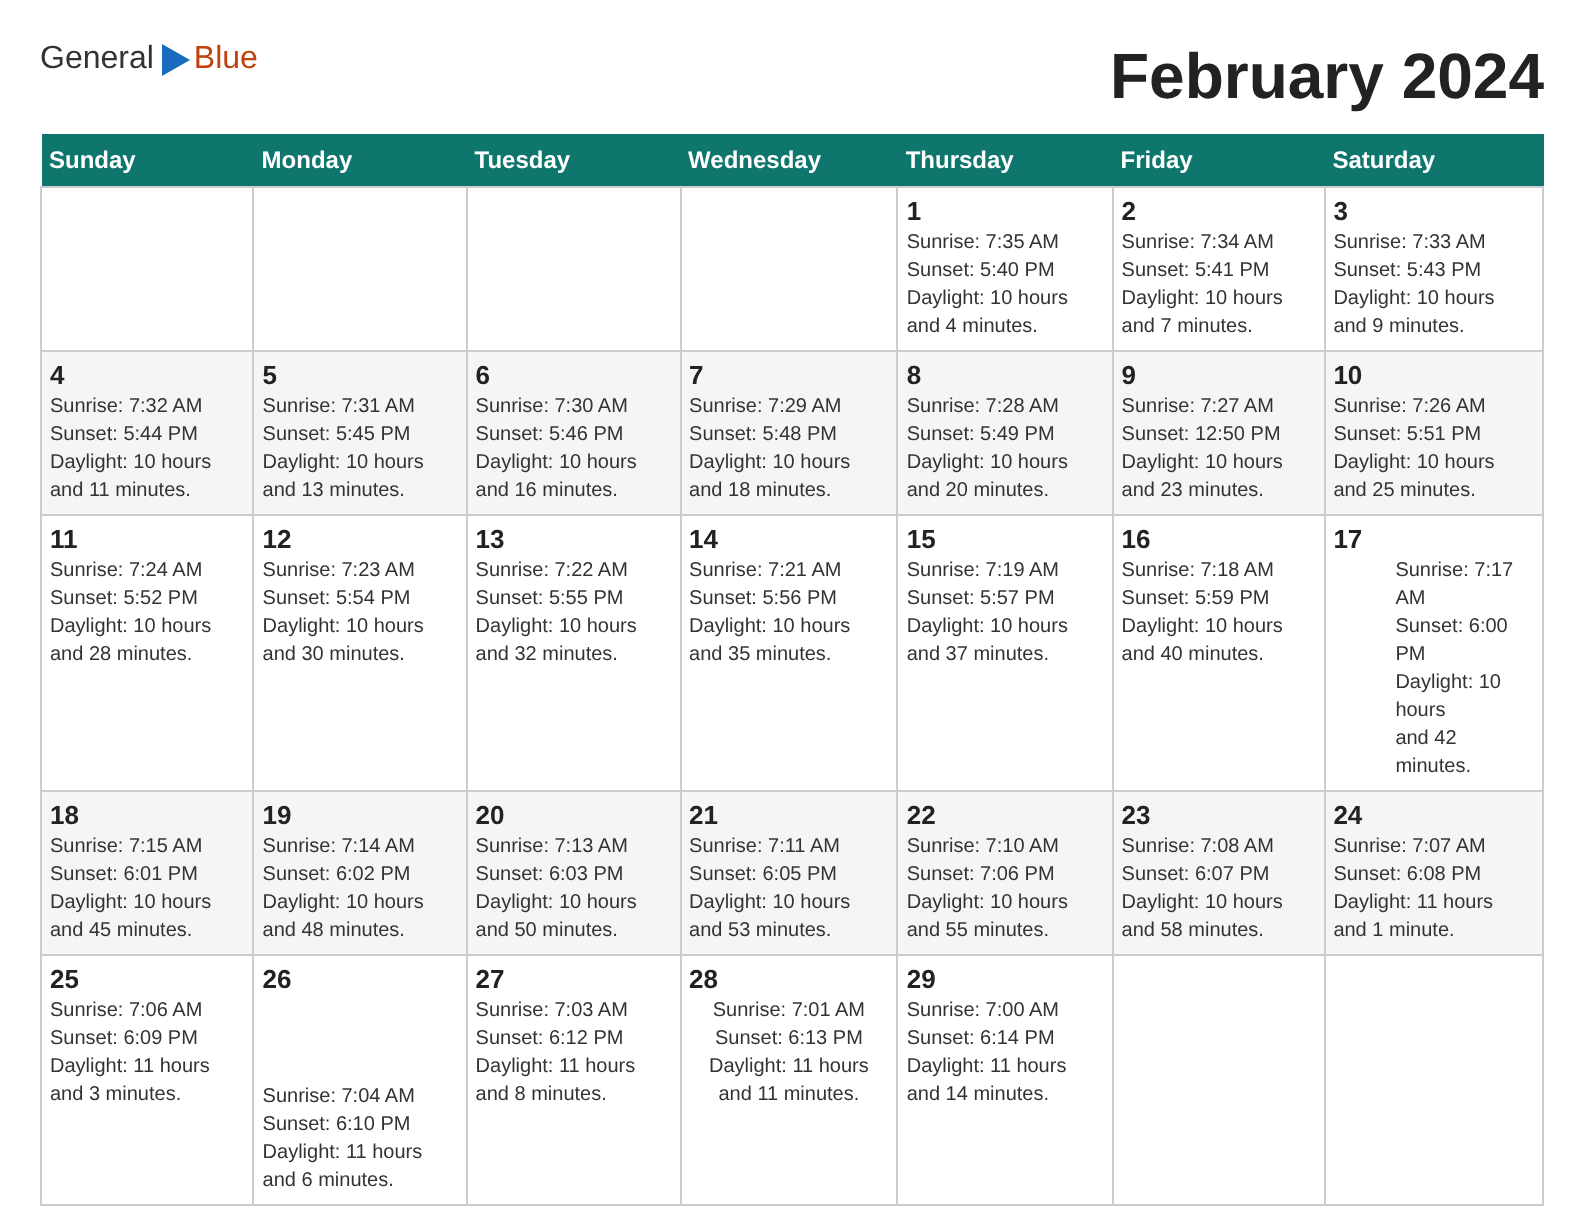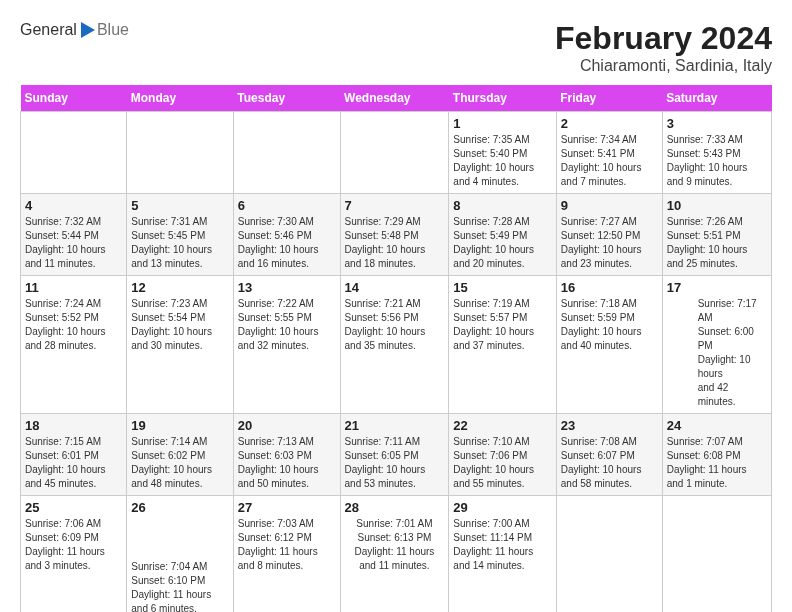--- a/index.html
+++ b/index.html
@@ -10,41 +10,41 @@
       min-height: 612px;
       padding: 20px;
     }
     .header-area {
       display: flex;
       justify-content: space-between;
       align-items: flex-start;
       margin-bottom: 10px;
     }
     .logo-general { color: #333; }
-    .logo-blue { color: #737373; }
+    .logo-blue { color: #c2410c; }
     .title-block {
       text-align: right;
     }
     .title-block h1 {
       font-size: 32px;
       font-weight: bold;
       color: #222;
     }
     .title-block h2 {
       font-size: 16px;
       font-weight: normal;
       color: #444;
     }
     table {
       width: 100%;
       border-collapse: collapse;
       font-size: 11px;
     }
     thead tr th {
-      background-color: #d946ef;
+      background-color: #0f766e;
       color: #fff;
       padding: 6px 4px;
       text-align: left;
       font-size: 12px;
       font-weight: bold;
     }
     tbody tr td {
       border: 1px solid #ccc;
       vertical-align: top;
       padding: 4px;
@@ -97,21 +97,20 @@
           <polygon points="4,18 18,10 4,2" fill="#1a6bbf"></polygon>
         </svg>
       </div>
       <div class="logo-line">
         <span class="logo-blue">Blue</span>
       </div>
     </div>
   </div>
   <div class="title-block">
     <h1>February 2024</h1>
-    <h2>Chiaramonti, Sardinia, Italy</h2>
   </div>
 </div>
 
 <table>
   <thead>
     <tr>
     <th>Sunday</th>
         <th>Monday</th>
         <th>Tuesday</th>
         <th>Wednesday</th>
@@ -326,21 +325,21 @@
         <td>
           <span class="day-num">28</span>
           <div class="day-info" style="white-space: pre-line; text-align: center;">Sunrise: 7:01 AM
 Sunset: 6:13 PM
 Daylight: 11 hours
 and 11 minutes.</div>
         </td>
         <td>
           <span class="day-num">29</span>
           <div class="day-info" style="white-space: pre-line;">Sunrise: 7:00 AM
-Sunset: 11:14 PM
+Sunset: 6:14 PM
 Daylight: 11 hours
 and 14 minutes.</div>
         </td>
         <td class="empty-cell"></td>
         <td class="empty-cell"></td>
       </tr>
     </tbody>
 </table>
 
 </body></html>

